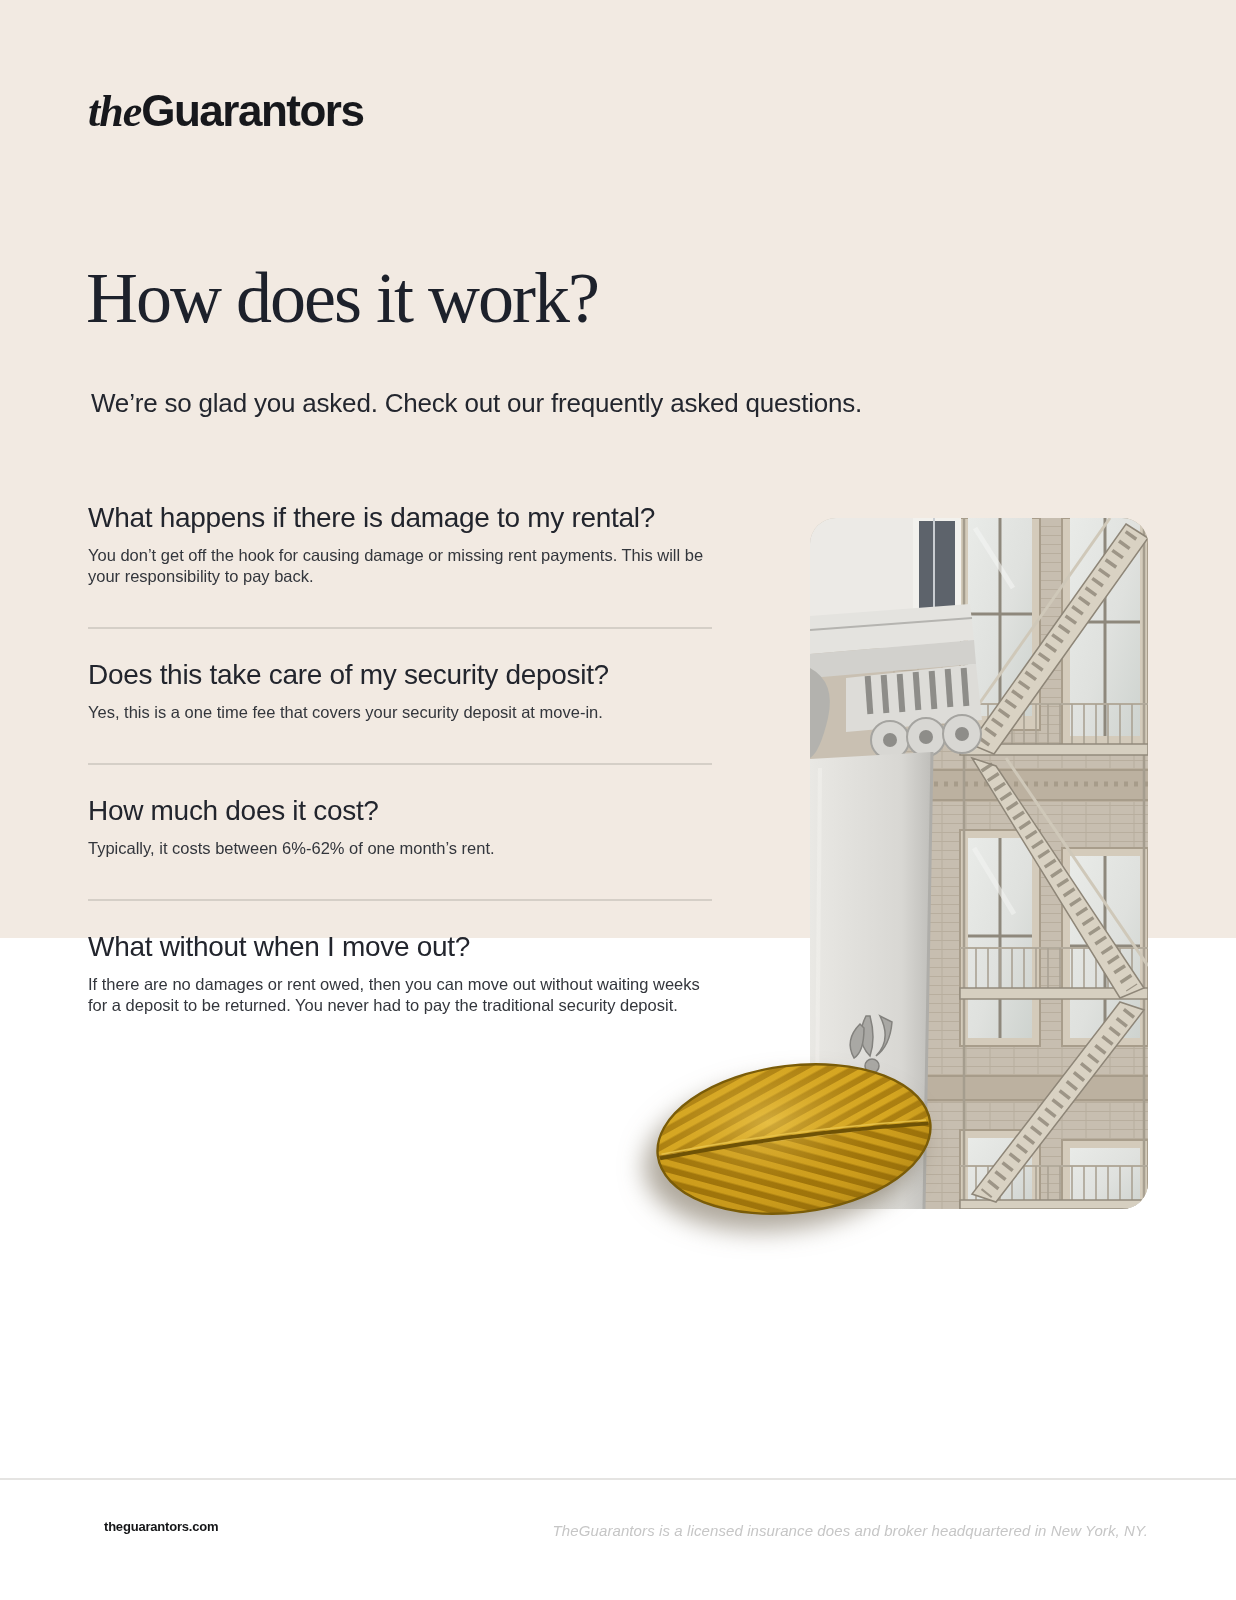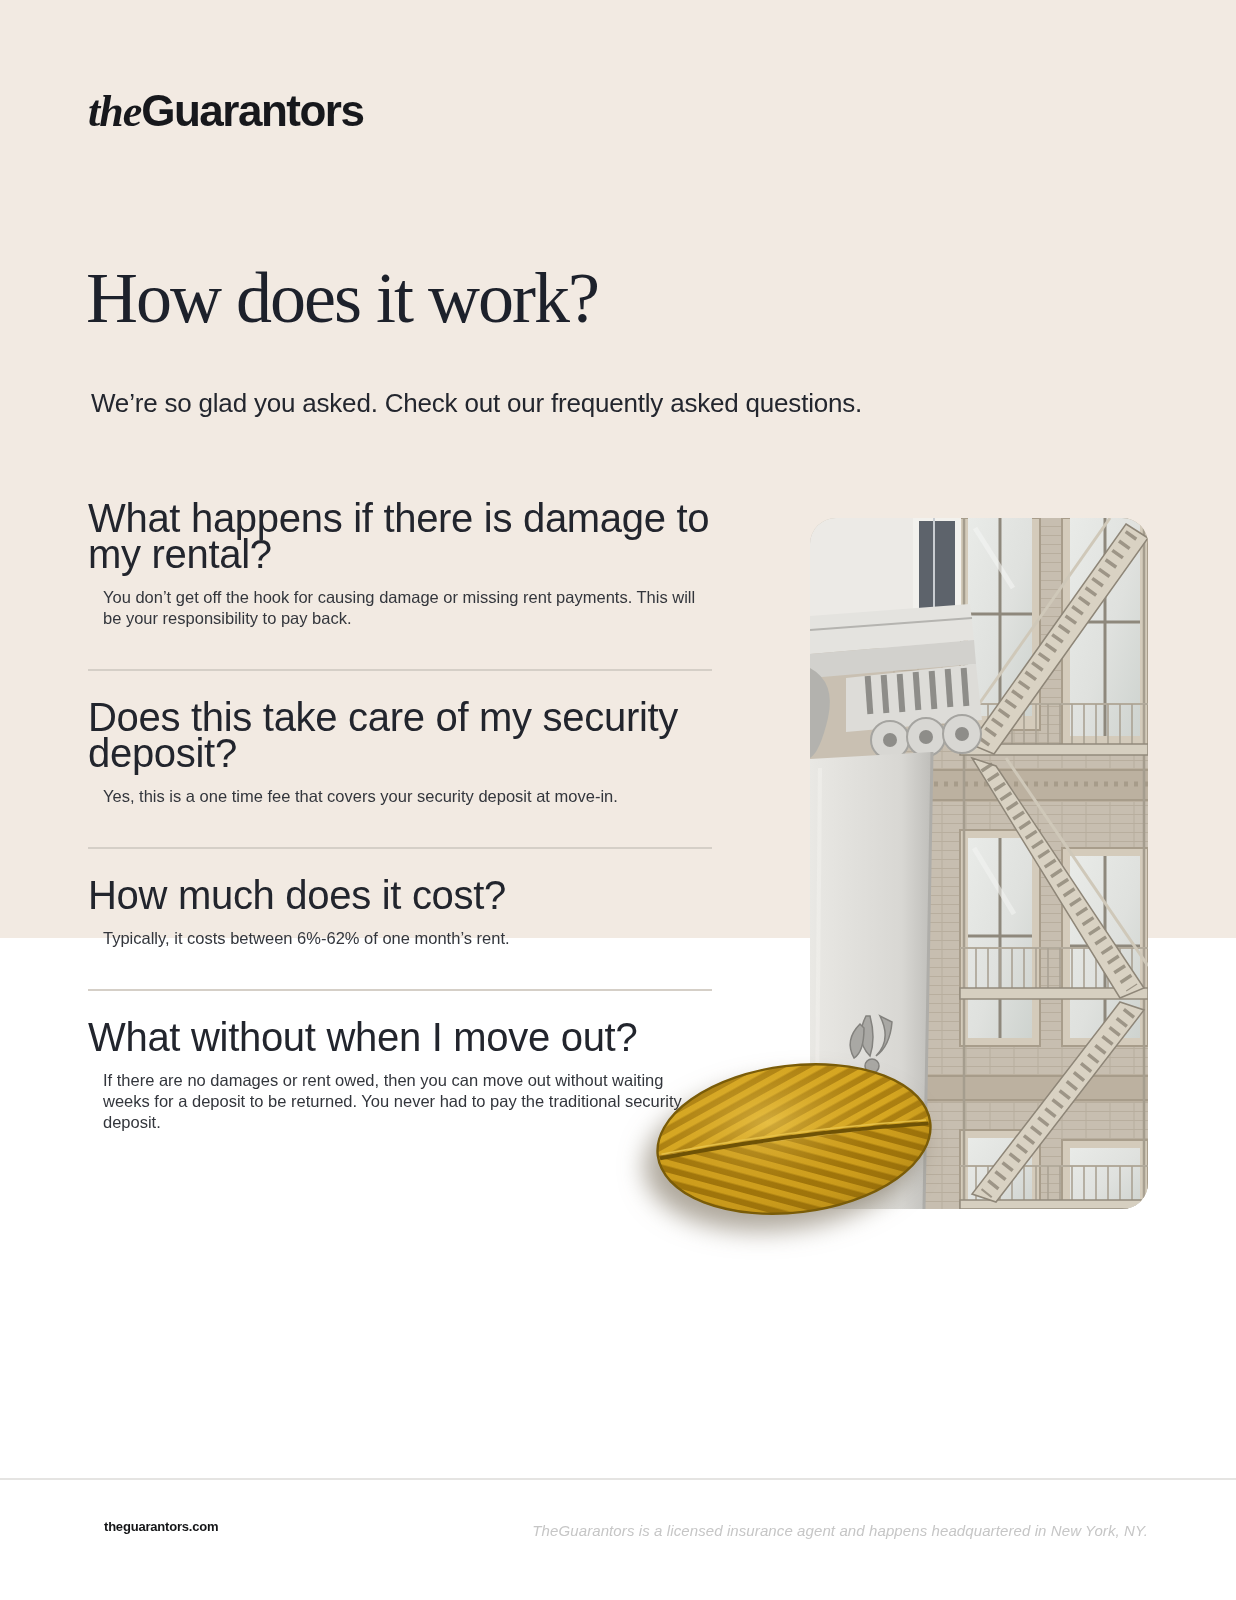--- a/index.html
+++ b/index.html
@@ -14,22 +14,22 @@
   .page-title{
     position:absolute;left:86px;top:248px;width:900px;margin:0;
     font-family:"Liberation Serif",serif;font-weight:500;font-size:72px;line-height:100px;
     letter-spacing:-2px;color:#1d212b;
   }
   .page-subtitle{
     position:absolute;left:91px;top:386px;width:950px;margin:0;
     font-size:26px;line-height:34px;font-weight:400;color:#23262e;letter-spacing:-0.2px;
   }
   .faq-list{position:absolute;left:88px;top:500px;width:624px;}
-  .faq-q{margin:0 0 9px 0;font-size:40px;line-height:36px;font-weight:500;color:#22252d;letter-spacing:-0.3px;}
-  .faq-a{margin:15px;font-size:16.5px;line-height:21px;font-weight:400;color:#33363c;}
+  .faq-q{margin:0 0 9px 0;font-size:28px;line-height:36px;font-weight:500;color:#22252d;letter-spacing:-0.3px;}
+  .faq-a{margin:0;font-size:16.5px;line-height:21px;font-weight:400;color:#33363c;}
   .faq-divider{border:none;border-top:2px solid #d5cfc7;margin:40px 0 28px 0;}
   .photo{
     position:absolute;left:810px;top:518px;width:338px;height:691px;
     border-radius:26px;overflow:hidden;background:#c9c0b2;
   }
   .photo svg{display:block;width:338px;height:691px;}
   .leaf{position:absolute;left:648px;top:1058px;width:292px;height:162px;z-index:5;}
   .leaf svg{display:block;width:292px;height:162px;filter:drop-shadow(-12px 16px 12px rgba(96,82,58,0.5));}
   .cta-section{position:absolute;left:0;top:1305px;width:1236px;height:295px;background:#ffffff;}
   .footer-divider{position:absolute;left:0;top:1478px;width:1236px;height:2px;background:#e5e4e2;}
@@ -247,15 +247,15 @@
     </div>
   </div>
 
   <div class="cta-section">
     
     
   </div>
 
   <div class="footer-divider"></div>
   <a class="footer-site" href="#">theguarantors.com</a>
-  <div class="footer-disclaimer">TheGuarantors is a licensed insurance agent and happens headquartered in New York, NY.</div>
+  <div class="footer-disclaimer">TheGuarantors is a licensed insurance does and broker headquartered in New York, NY.</div>
 
 </div>
 
 </body></html>

